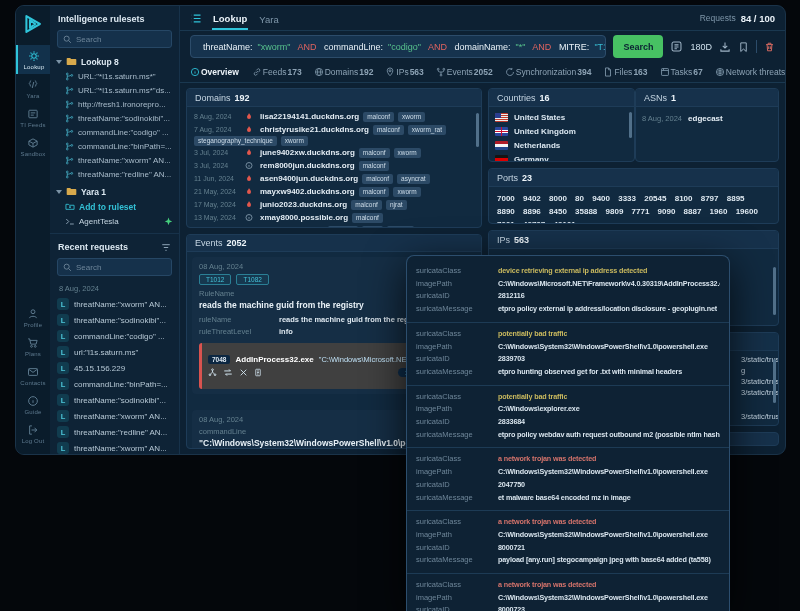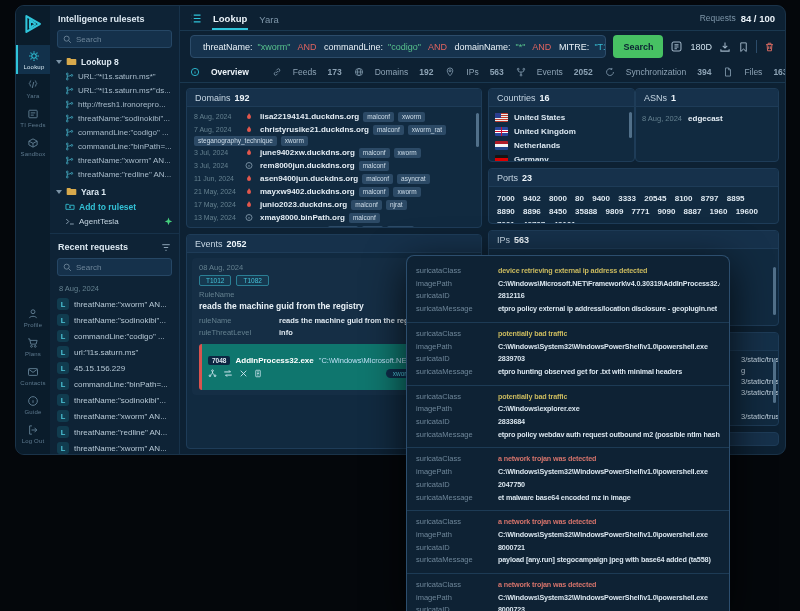--- a/index.html
+++ b/index.html
@@ -50,21 +50,21 @@
   .q-field{color:#e8f1f7}
   .q-green{color:#57c18c}
   .q-op{color:#e0635f}
   .q-teal{color:#38bdd2}
   .search-btn{height:23px;padding:0 10px;background:#47c163;border:none;border-radius:4px;color:#0b2233;font-size:9px;font-weight:bold;cursor:pointer}
   .ctl{color:#9fb4c6;cursor:pointer;display:flex;align-items:center}
   .range{font-size:9px;color:#cfe0ec;cursor:pointer}
   .vdiv{width:1px;height:13px;background:#2c4c6a}
   .trash{color:#d66a62}
   .tabsrow{height:21px;display:flex;align-items:center;gap:12px;padding:0 10px;border-bottom:1px solid #1a3850;flex:none;overflow:hidden}
-  .tab{display:flex;align-items:center;gap:11px;font-size:8.5px;color:#8da3b5;white-space:nowrap;cursor:pointer}
+  .tab{display:flex;align-items:center;gap:1px;font-size:8.5px;color:#8da3b5;white-space:nowrap;cursor:pointer}
   .tab svg{color:#7e96a9}
   .tab .tcount{font-weight:bold}
   .tab.active{color:#eef5fa;font-weight:bold}
   .tab.active svg{color:#2fc4da}
   
   .content{flex:1;display:flex;gap:6px;padding:5px 6px;min-height:0}
   .col-left{width:296px;flex:none;display:flex;flex-direction:column;gap:6px;min-height:0}
   .col-right{flex:1;display:flex;flex-direction:column;gap:6px;min-width:0}
   .panel{background:#112a40;border:1px solid #1e3c58;border-radius:4px;overflow:hidden;position:relative}
   .phead{height:18px;background:#16314b;border-bottom:1px solid #1e3c58;display:flex;align-items:center;gap:4px;padding:0 8px;font-size:9px;color:#c6d6e3}
@@ -73,31 +73,31 @@
   .thumb{position:absolute;right:2px;width:3px;border-radius:2px;background:#51708a}
   
   #domains{height:140px;flex:none}
   .dom-row{display:flex;align-items:center;flex-wrap:wrap;min-height:13px;line-height:13px;gap:0 4px;padding-left:1px;cursor:pointer}
   .ddate{width:47px;flex:none;font-size:7px;color:#64808f}
   .dicon{width:11px;flex:none;display:flex;align-items:center}
   .dname{font-size:8px;font-weight:bold;color:#e4edf4;white-space:nowrap}
   .pill{background:#2c4a66;border-radius:2px;padding:0 4px;font-size:6.5px;line-height:9.5px;height:10px;color:#cfdeea;white-space:nowrap}
   
   #events{flex:1;display:flex;flex-direction:column;min-height:0}
-  #events .pbody{padding:5px;display:flex;flex-direction:row;gap:16px}
+  #events .pbody{padding:5px;display:flex;flex-direction:column;gap:16px}
   .event-card{background:#152e45;border-radius:4px;padding:5px 7px;cursor:pointer}
   .edate{font-size:7.5px;color:#64808f;margin-bottom:3px}
   .mitre-row{display:flex;gap:5px;margin-bottom:4px}
   .mitre{border:1px solid #2b7f95;color:#45c2d8;background:rgba(47,196,218,.07);border-radius:2px;font-size:6.5px;padding:1px 6px}
   .elabel{font-size:7.5px;color:#64808f;margin:2px 0}
   .ehead{font-size:8.5px;font-weight:bold;color:#e8f1f7;margin-bottom:4px}
   .kv{display:flex;gap:4px;line-height:12px}
   .kv .k{width:76px;flex:none;font-size:7.5px;color:#64808f}
   .kv .v{font-size:7.5px;font-weight:bold;color:#dfe9f1}
-  .proc{margin-top:5px;background:#0f766e;border-left:3px solid #d9534f;border-radius:3px;padding:12px 6px;cursor:pointer}
+  .proc{margin-top:5px;background:#404040;border-left:3px solid #d9534f;border-radius:3px;padding:12px 6px;cursor:pointer}
   .proc-top{display:flex;align-items:center;gap:5px;overflow:hidden;white-space:nowrap}
   .pid{background:#0c2742;color:#dfe9f1;font-size:6.5px;font-weight:bold;border-radius:2px;padding:1px 4px}
   .pname{font-size:8px;font-weight:bold;color:#fff}
   .ppath{font-size:7.5px;color:#bfe0f5;overflow:hidden;text-overflow:ellipsis}
   .proc-bot{display:flex;align-items:center;gap:6px;margin-top:4px;color:#d9ecf8}
   .xpill{margin-left:auto;background:#0e2c49;color:#52cbdf;font-size:6.5px;border-radius:7px;padding:1px 7px}
   .pages{display:flex;align-items:center;gap:2px;font-size:7.5px;font-weight:bold;color:#eaf3fa}
   
   .rrow{display:flex;gap:0;flex:none}
   #countries{width:147px;height:74px;flex:none}
@@ -606,21 +606,21 @@
                 <span class="pill">njrat</span>
               </div>
             <div class="dom-row">
                 <span class="ddate">13 May, 2024</span>
                 <span class="dicon">
                   <svg width="8" height="9" viewBox="0 0 16 16" fill="none" stroke="#8da3b5" stroke-width="1.6">
                     <circle cx="8" cy="8" r="6"></circle>
                     <path d="M8 7v3.6M8 4.6v.3"></path>
                   </svg>
                 </span>
-                <span class="dname">xmay8000.binPath.org</span>
+                <span class="dname">xmay8000.possible.org</span>
                 <span class="pill">malconf</span>
               </div>
             <div class="dom-row">
                 <span class="ddate">10 May, 2024</span>
                 <span class="dicon">
                   <svg width="8" height="9" viewBox="0 0 16 16" fill="#e2574c">
                     <path d="M8 1c1 3 4 4 4 8a4 4 0 1 1-8 0c0-3 3-4.5 4-8z"></path>
                   </svg>
                 </span>
                 <span class="dname">1.tcp.sa.ngrok.io</span>

